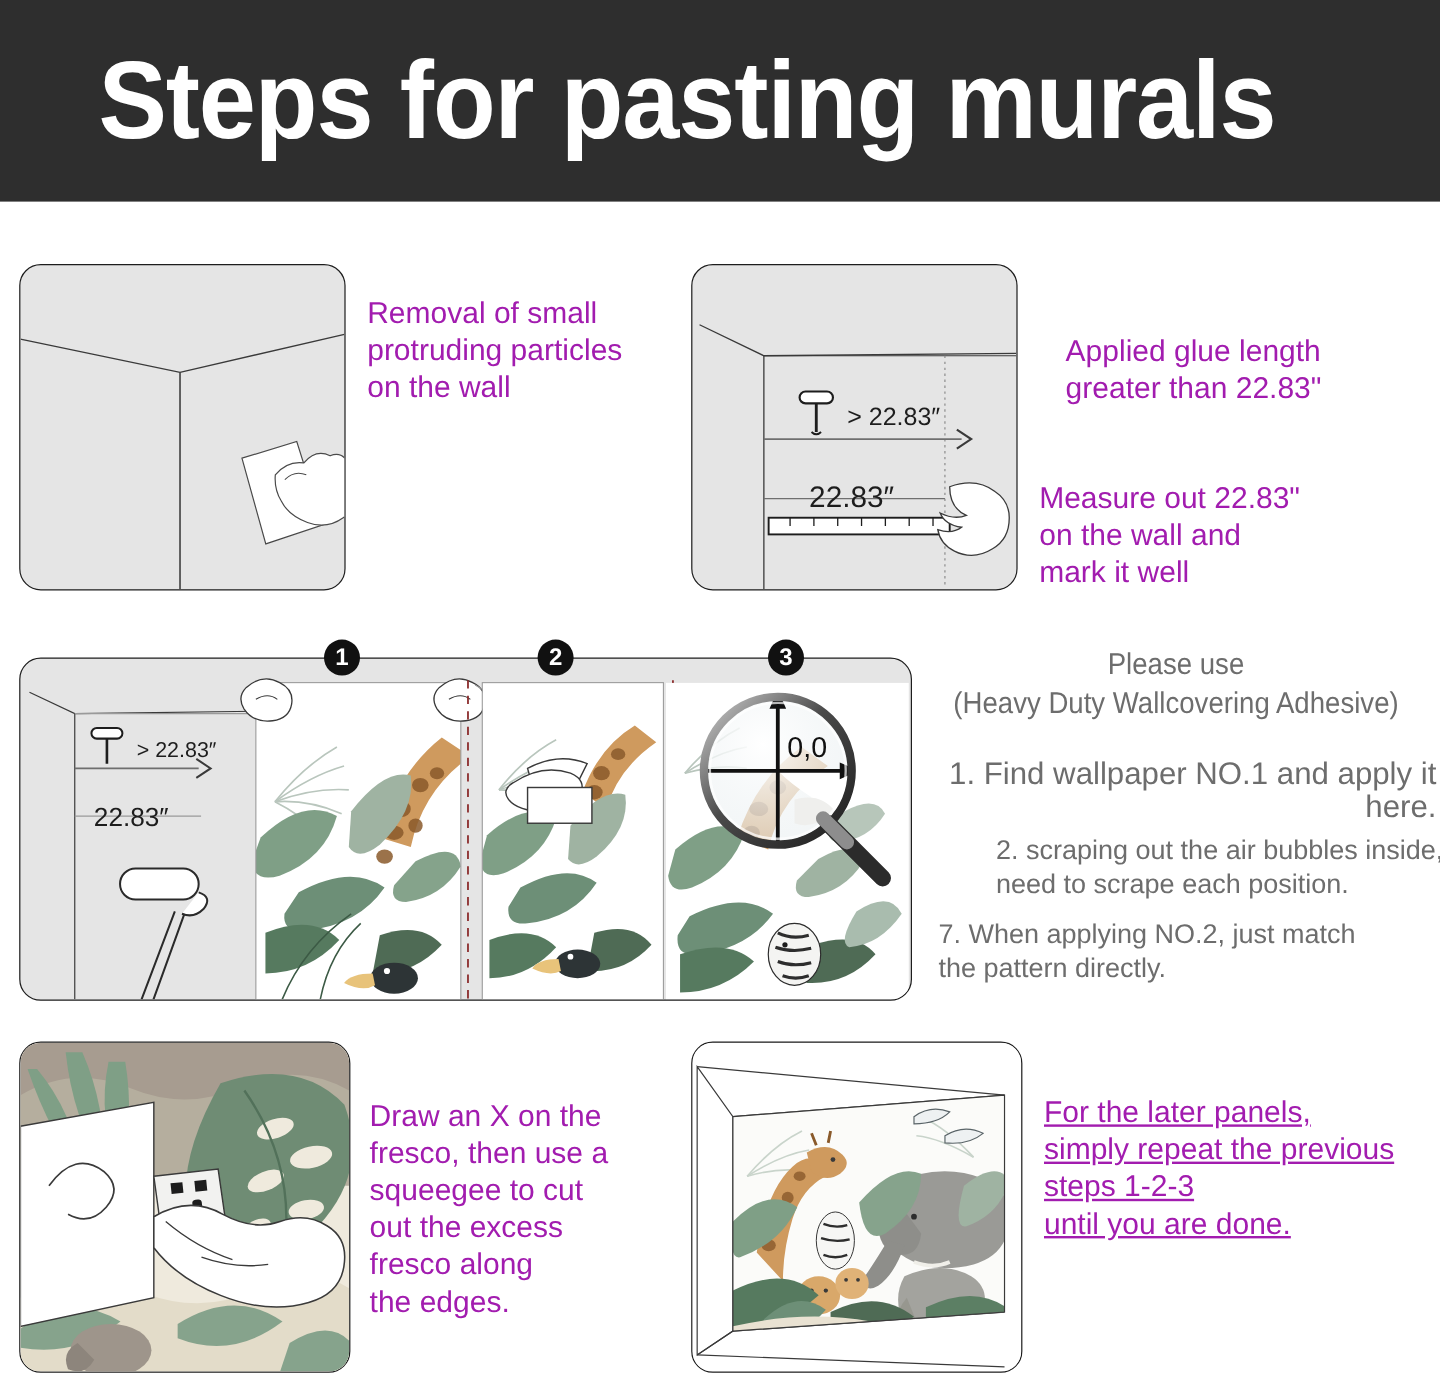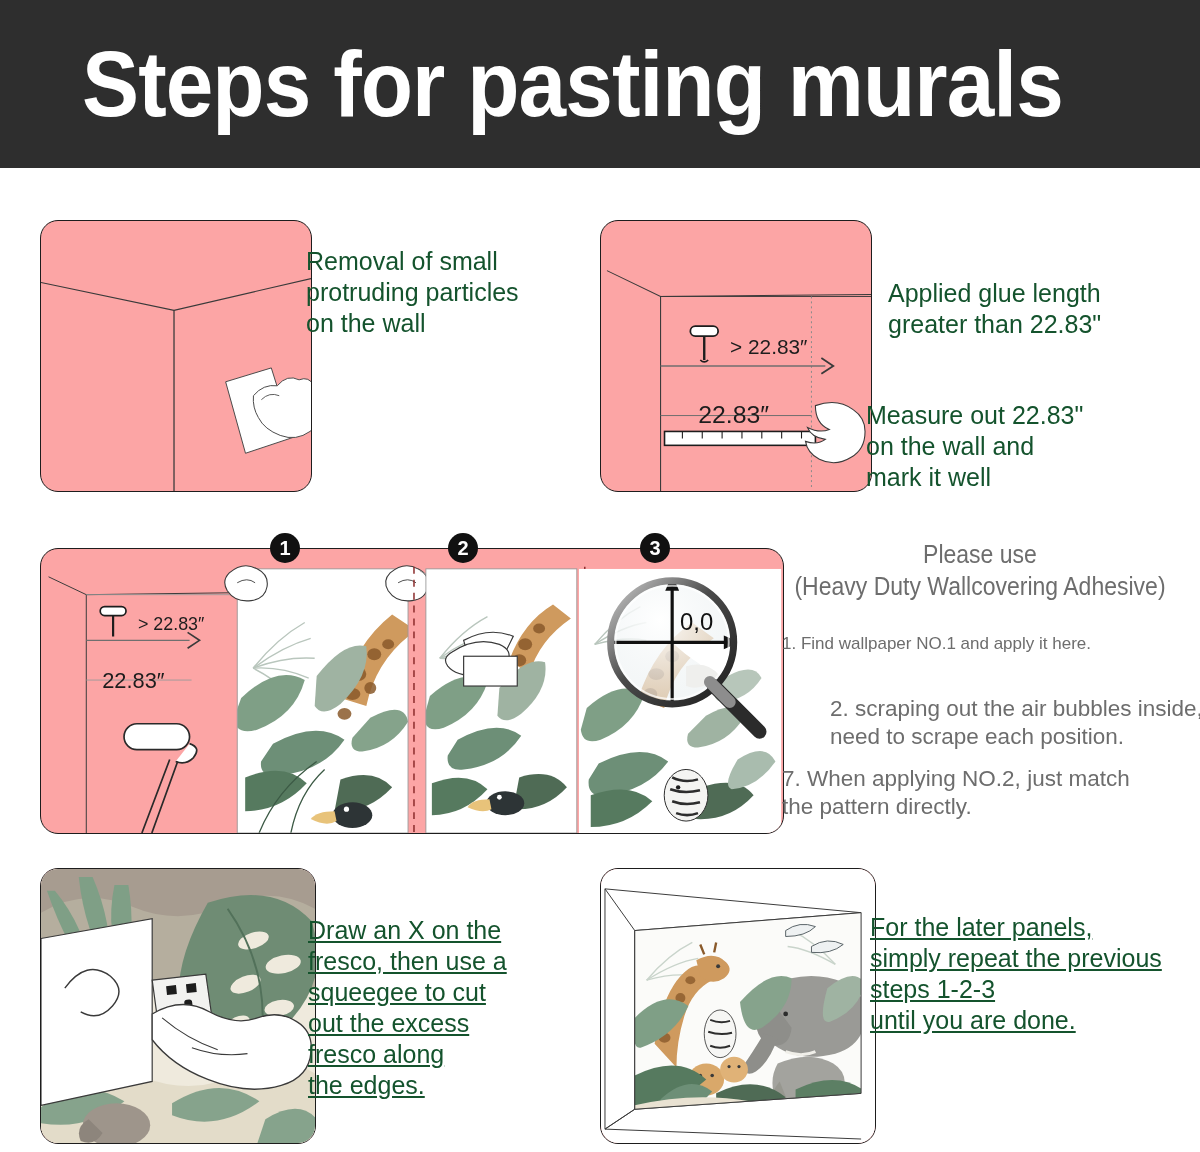--- a/index.html
+++ b/index.html
@@ -29,30 +29,29 @@
     color: #ffffff;
     letter-spacing: -1px;
     transform: scaleX(0.93);
     transform-origin: left center;
     white-space: nowrap;
   }
 
   
   .panel {
     position: absolute;
-    background: #fca5a5;
+    background: #e5e5e5;
     border: 1.6px solid #1d1d1d;
     border-radius: 18px;
     overflow: hidden;
-    margin-left: 24px;
   }
 
   .caption {
     position: absolute;
-    color: #14532d;
+    color: #a21caf;
     font-size: 25px;
     line-height: 31px;
     white-space: pre-line;
   }
 
   
   #panel-sand   { left: 16px;  top: 220px; width: 272px; height: 272px; }
   #cap-sand     { left: 306px; top: 246px; width: 270px; }
 
   #panel-glue   { left: 576px; top: 220px; width: 272px; height: 272px; }
@@ -80,27 +79,27 @@
 
   .steps-text { position: absolute; color: #6d6d6d; }
   #steps-head {
     left: 770px; top: 538px; width: 420px;
     text-align: center;
     font-size: 25px; line-height: 32px;
     transform: scaleX(0.92);
     transform-origin: center top;
     white-space: pre-line;
   }
-  #steps-1 { left: 782px; top: 630px; width: 415px; font-size: 17px; line-height: 28px; }
+  #steps-1 { left: 782px; top: 630px; width: 415px; font-size: 26px; line-height: 28px; text-align: right; }
   #steps-2 { left: 782px; top: 695px; width: 415px; font-size: 22.5px; line-height: 28px; white-space: pre-line; margin-left: 48px; }
   #steps-3 { left: 782px; top: 765px; width: 415px; font-size: 22.5px; line-height: 28px; white-space: pre-line; }
 
   
   #panel-cut    { left: 16px;  top: 868px; width: 276px; height: 276px; }
-  #cap-cut      { left: 308px; top: 915px; width: 270px; text-decoration: underline; }
+  #cap-cut      { left: 308px; top: 915px; width: 270px; }
 
   #panel-room   { left: 576px; top: 868px; width: 276px; height: 276px; }
   #cap-room     { left: 870px; top: 912px; width: 330px; text-decoration: underline; }
 
   svg { display: block; }
   .fill-panel { position: absolute; left: 0; top: 0; width: 100%; height: 100%; }
 </style>
 </head>
 <body>
 

